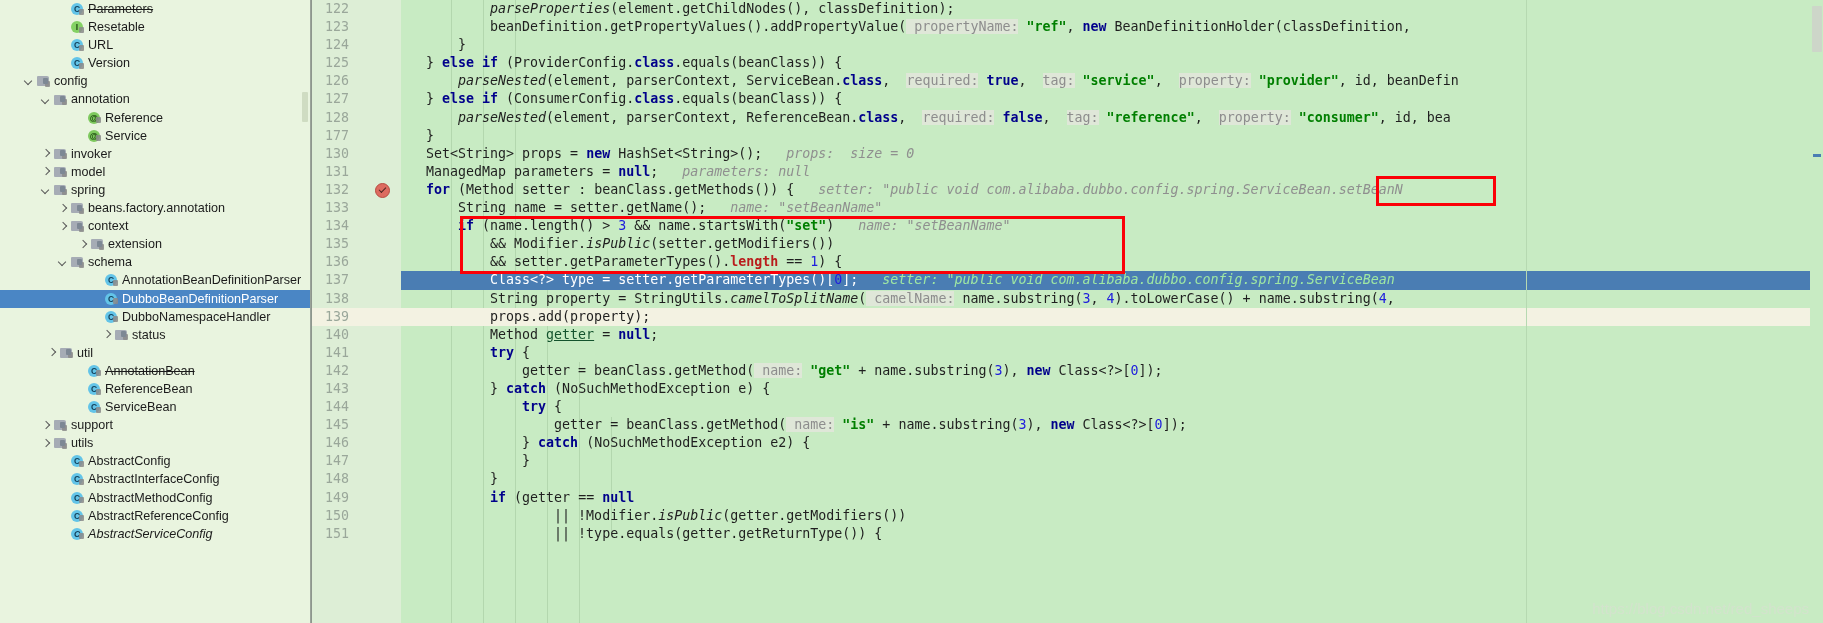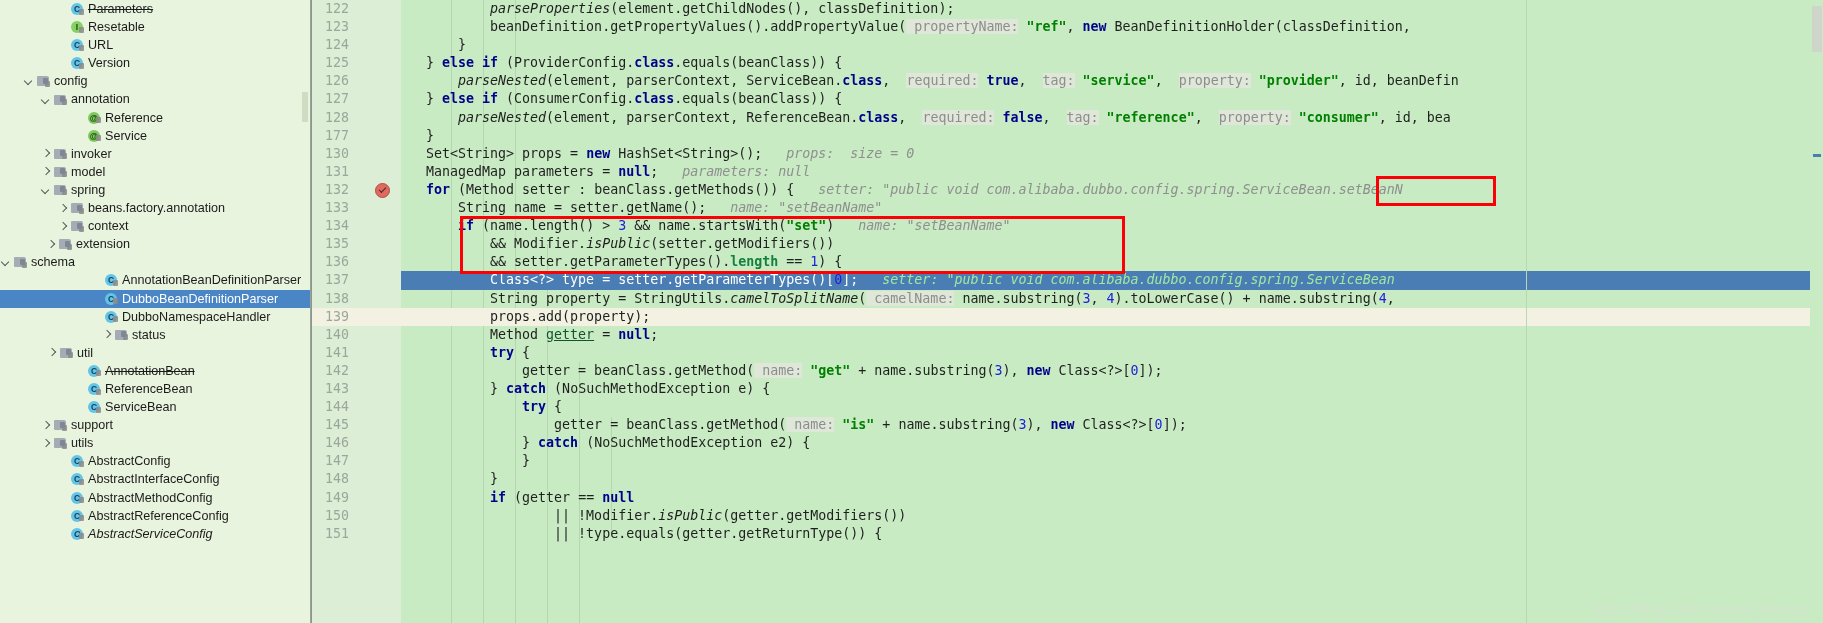--- a/index.html
+++ b/index.html
@@ -251,21 +251,21 @@
     top: 0; bottom: 0;
     width: 1px;
     background: #b6d9b1;
     z-index: 3;
   }
 
   
   .kw    { color: #00008b; font-weight: bold; }
   .str   { color: #007f00; font-weight: bold; }
   .num   { color: #2020dd; }
-  .fld   { color: #15803d; font-weight: bold; }
+  .fld   { color: #b91c1c; font-weight: bold; }
   .mth   { font-style: italic; }
   .lnk   { color: #14532d; text-decoration: underline; }
   .hint  { color: #8f8f8f; font-style: italic; }
   .phint { color: #8d8d8d; font-style: normal; background: #dfe7d8; border-radius: 0; }
   .sel-line .hint { color: #9fe7a3; }
 
   
   .annot-box {
     position: absolute;
     border: 3px solid #fb0007;
@@ -402,28 +402,28 @@
           </span>
           <span class="tlabel">beans.factory.annotation</span>
         </div>
         <div class="tree-row" style="padding-left: 57px;">
           <span class="twisty right"></span>
           <span class="ticon pkg">
             <span class="sub"></span>
           </span>
           <span class="tlabel">context</span>
         </div>
-        <div class="tree-row" style="padding-left: 45px;">
+        <div class="tree-row" style="padding-left: 57px; margin-left: 20px;">
           <span class="twisty right"></span>
           <span class="ticon pkg">
             <span class="sub"></span>
           </span>
           <span class="tlabel">extension</span>
         </div>
-        <div class="tree-row" style="">
+        <div class="tree-row" style="padding-left: 57px;">
           <span class="twisty down"></span>
           <span class="ticon pkg">
             <span class="sub"></span>
           </span>
           <span class="tlabel">schema</span>
         </div>
         <div class="tree-row" style="padding-left: 91px;">
           <span class="twisty"></span>
           <span class="ticon cls">
             <span class="sub"></span>

